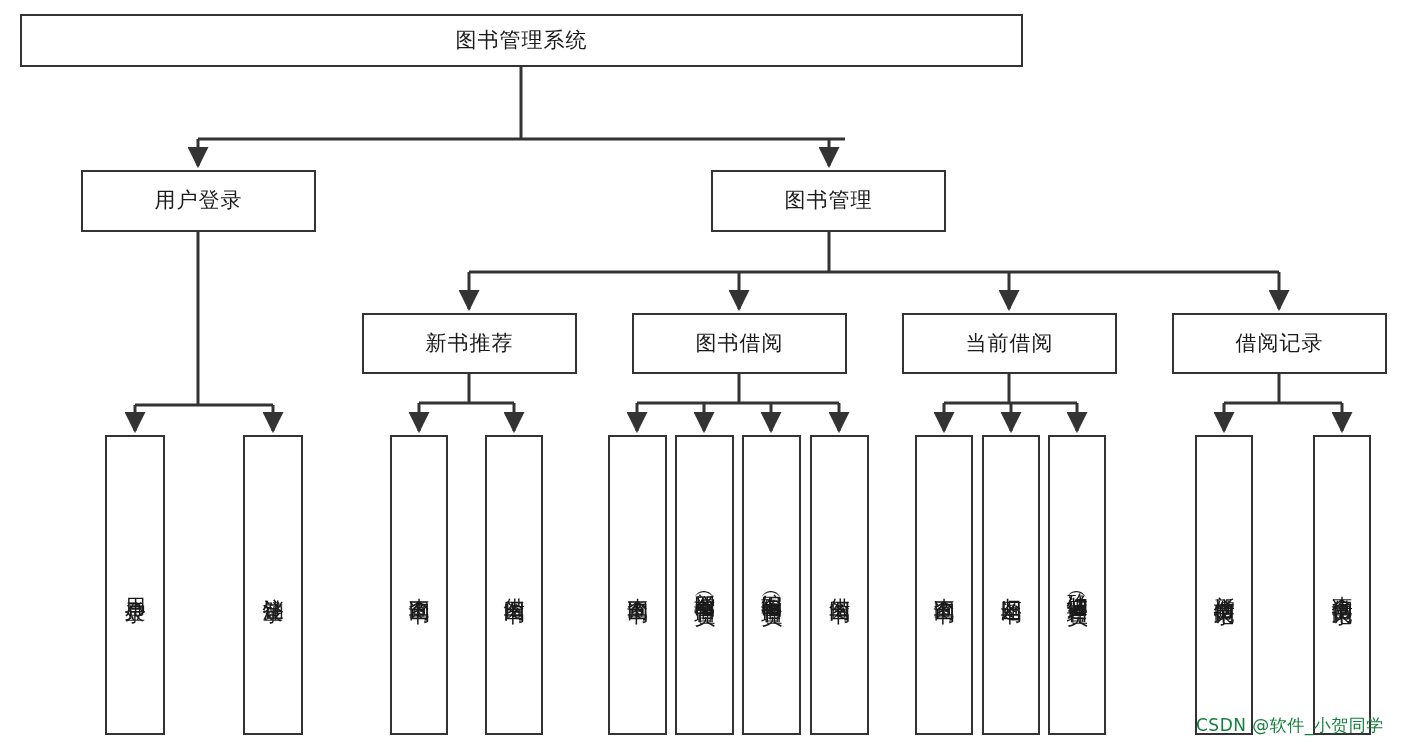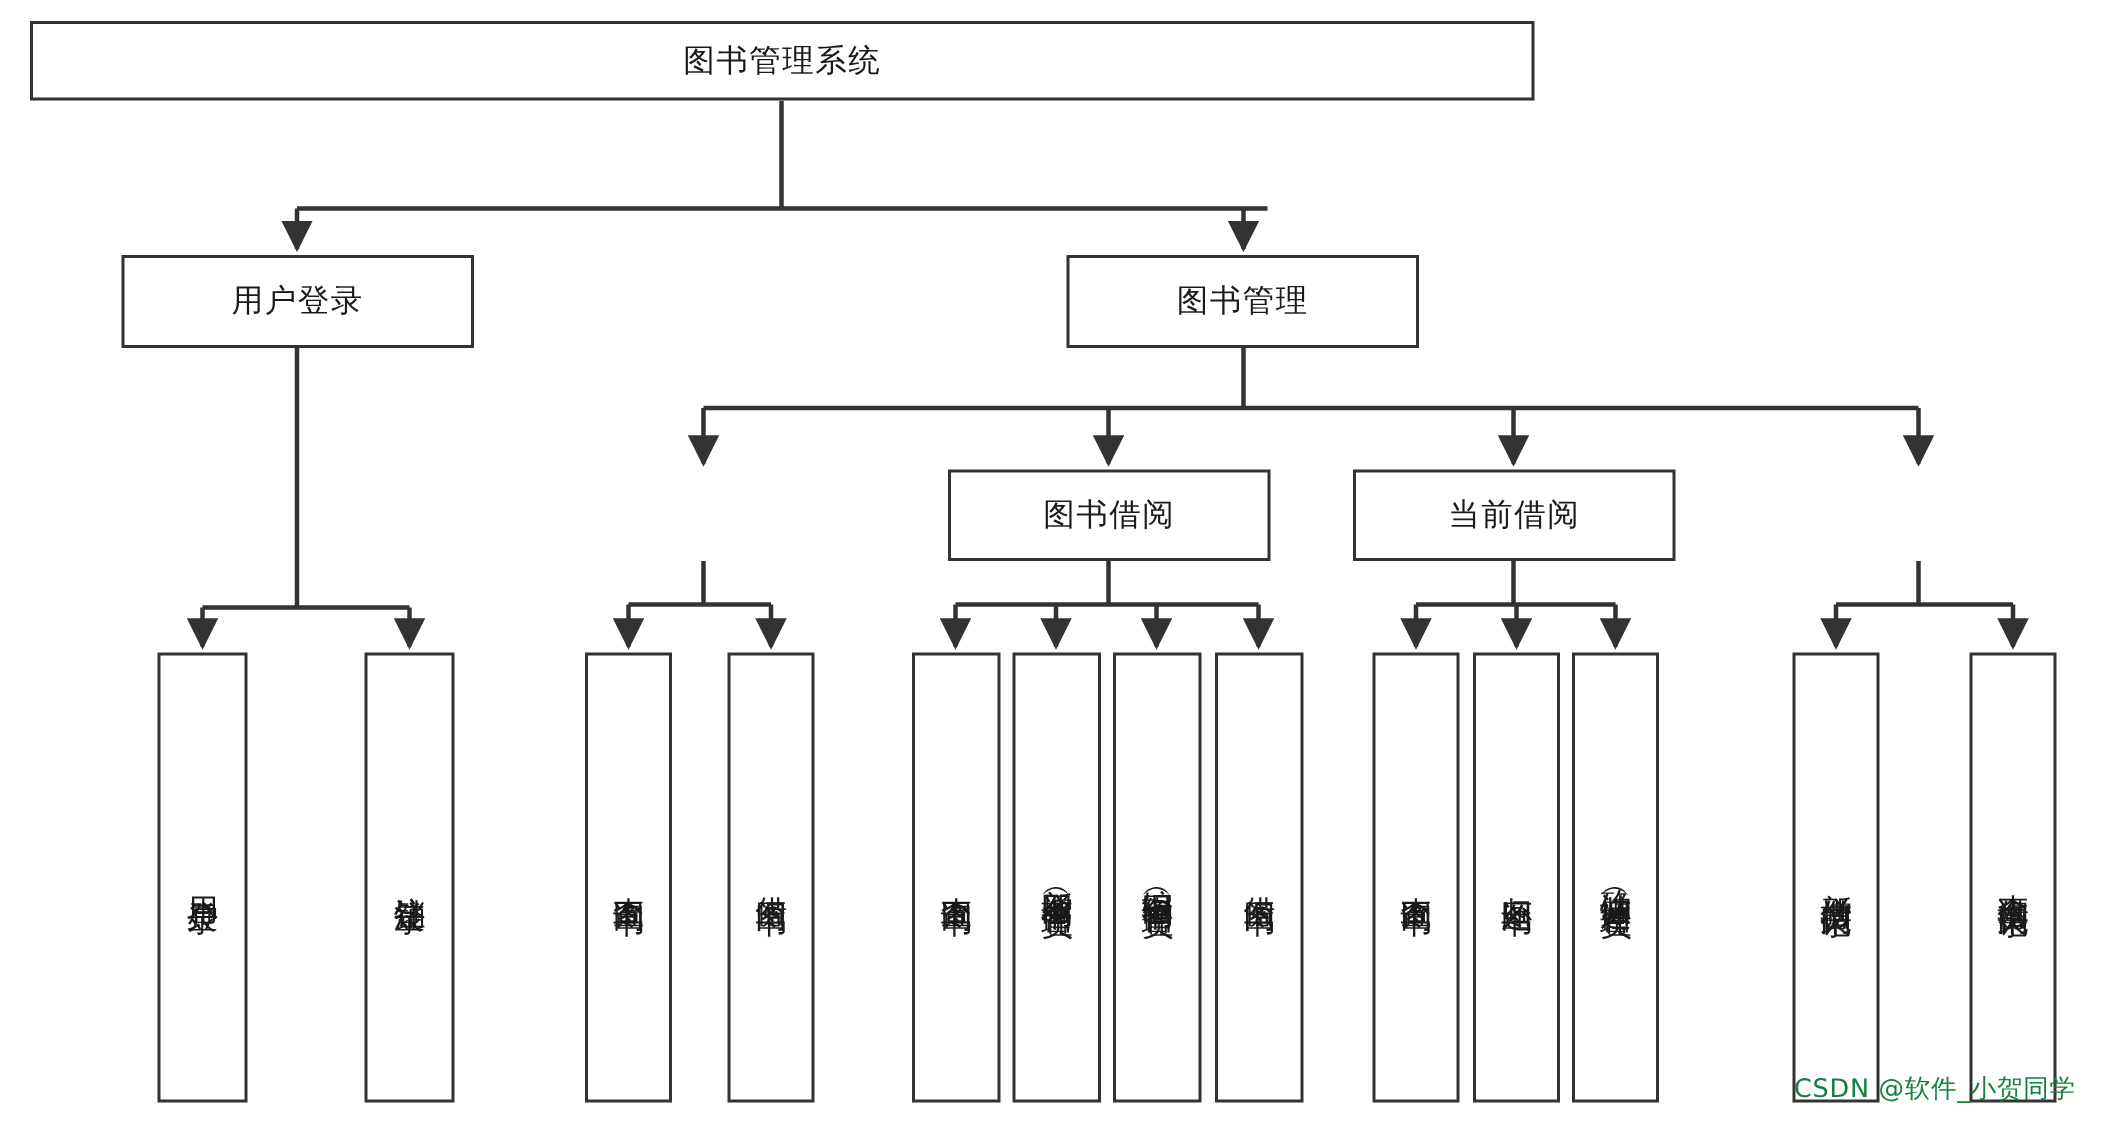--- a/index.html
+++ b/index.html
@@ -125,25 +125,31 @@
     <span class="label">图书管理系统</span>
   </div>
 
   <div class="node horiz" style="left:81px; top:170px; width:235px; height:62px;">
     <span class="label">用户登录</span>
   </div>
   <div class="node horiz" style="left:711px; top:170px; width:235px; height:62px;align-items:center;">
     <span class="label">图书管理</span>
   </div>
 
+  <div class="node horiz" style="left:362px; top:313px; width:215px; height:61px;">
+    <span class="label">新书推荐</span>
+  </div>
   <div class="node horiz" style="left:632px; top:313px; width:215px; height:61px;">
     <span class="label">图书借阅</span>
   </div>
   <div class="node horiz" style="left:902px; top:313px; width:215px; height:61px;">
     <span class="label">当前借阅</span>
+  </div>
+  <div class="node horiz" style="left:1172px; top:313px; width:215px; height:61px;">
+    <span class="label">借阅记录</span>
   </div>
 
   <div class="node vert" style="left:105px; top:435px; width:60px; height:300px;">
     <span class="label">用户登录</span>
   </div>
   <div class="node vert" style="left:243px; top:435px; width:60px; height:300px;">
     <span class="label">注销登录</span>
   </div>
   <div class="node vert" style="left:390px; top:435px; width:58px; height:300px;">
     <span class="label">查询图书</span>

